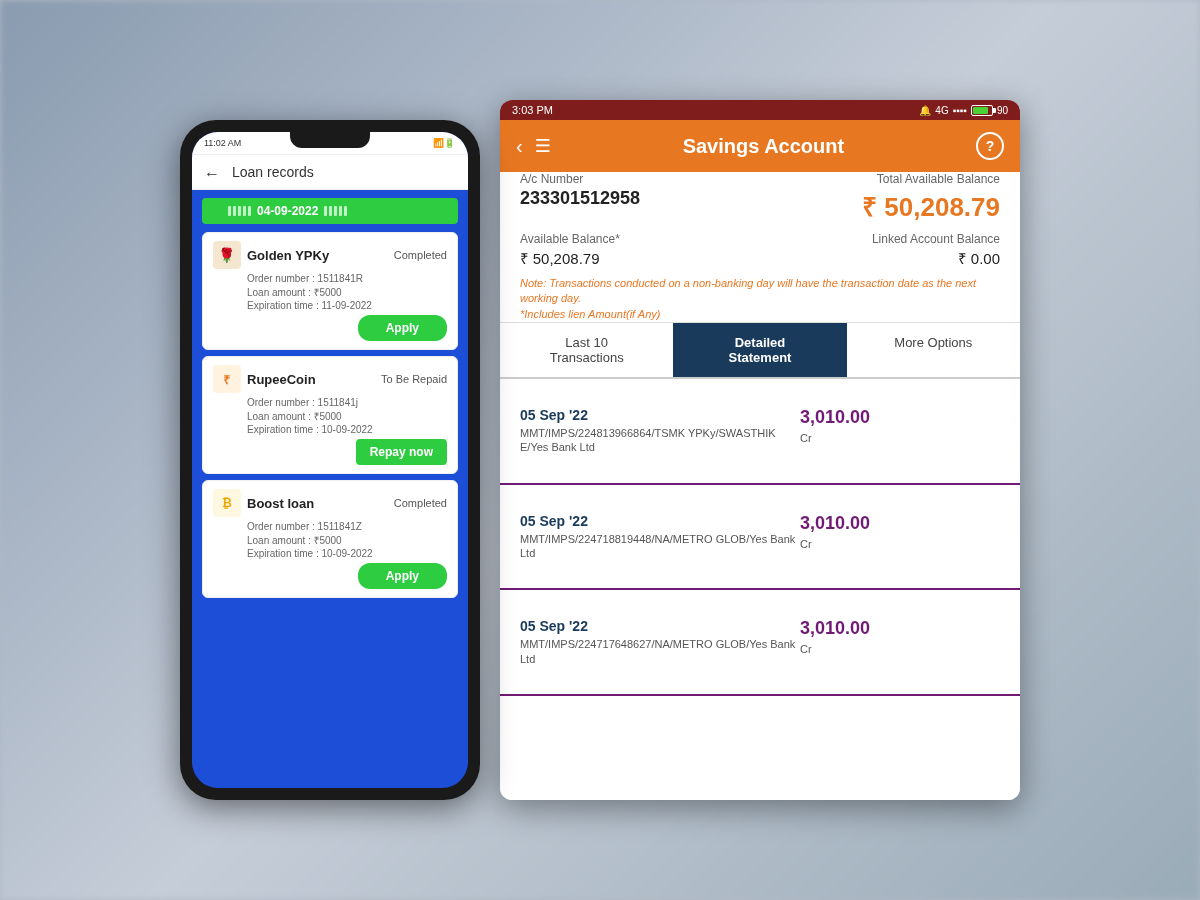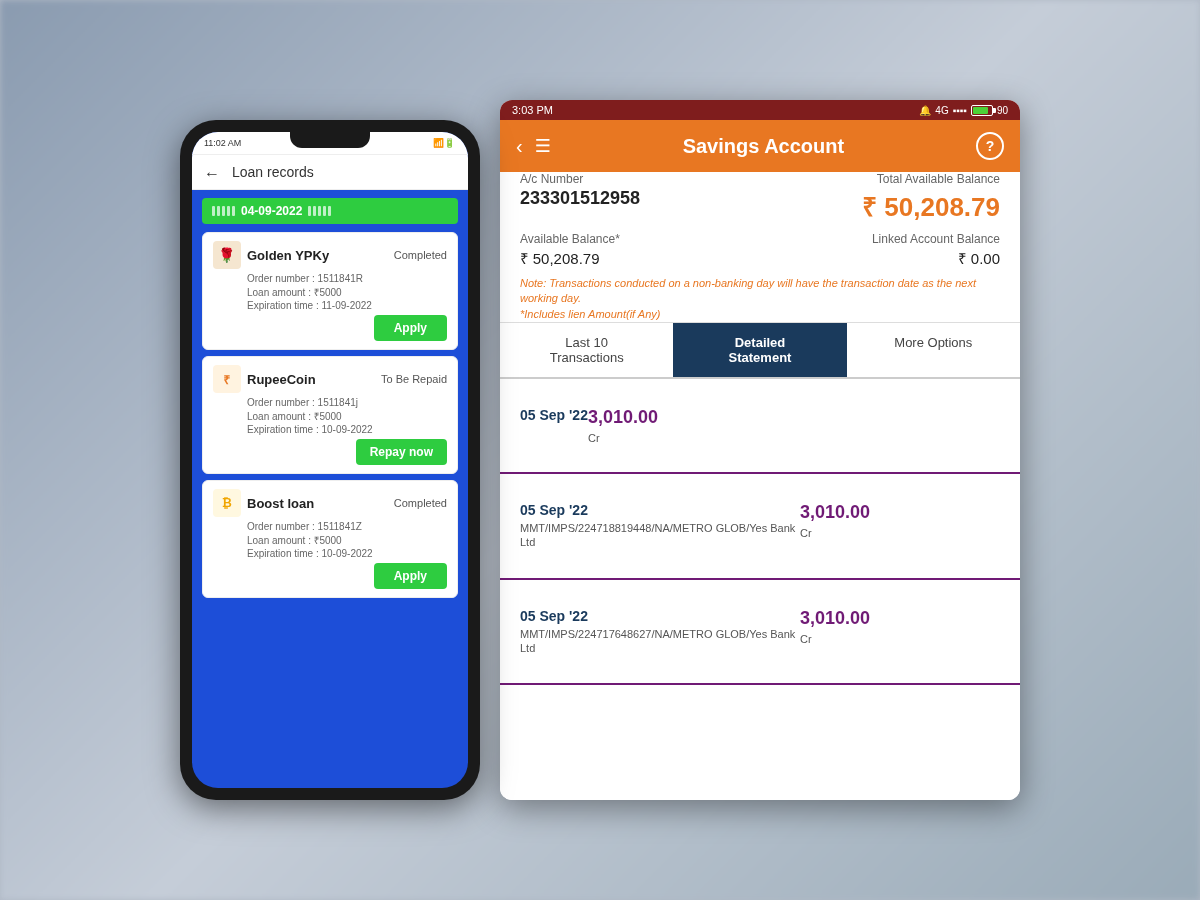--- a/index.html
+++ b/index.html
@@ -91,21 +91,21 @@
     .phone-left-title {
       font-size: 14px;
       color: #333;
       font-weight: 500;
     }
 
     .loan-date-bar {
       background: #2ecc40;
       margin: 8px 10px;
       border-radius: 4px;
-      padding: 6px 10px;
+      padding: 6px 26px;
       font-size: 12px;
       color: white;
       font-weight: 600;
       display: flex;
       align-items: center;
       gap: 6px;
     }
 
     .date-decorations {
       display: flex;
@@ -170,22 +170,22 @@
     .loan-card-bottom {
       display: flex;
       justify-content: flex-end;
       margin-top: 4px;
     }
 
     .btn-apply {
       background: #2ecc40;
       color: white;
       border: none;
-      border-radius: 4px;
-      padding: 6px 20px;
+      border-radius: 12px;
+      padding: 6px 28px;
       font-size: 12px;
       font-weight: 600;
       cursor: pointer;
     }
 
     .btn-repay {
       background: #2ecc40;
       color: white;
       border: none;
       border-radius: 4px;
@@ -583,20 +583,21 @@
       <div class="tab-item">
         More Options
       </div>
     </div>
 
     <div class="transactions-list">
 
       <div class="txn-item">
         <div class="txn-left">
           <div class="txn-date">05 Sep '22</div>
+          <div class="txn-desc">MMT/IMPS/224813966864/TSMK YPKy/SWASTHIK E/Yes Bank Ltd</div>
         </div>
         <div class="txn-right">
           <div>
             <div class="txn-amount">3,010.00</div>
             <div class="txn-type">Cr</div>
           </div>
         </div>
       </div>
 
       <div class="txn-item">

